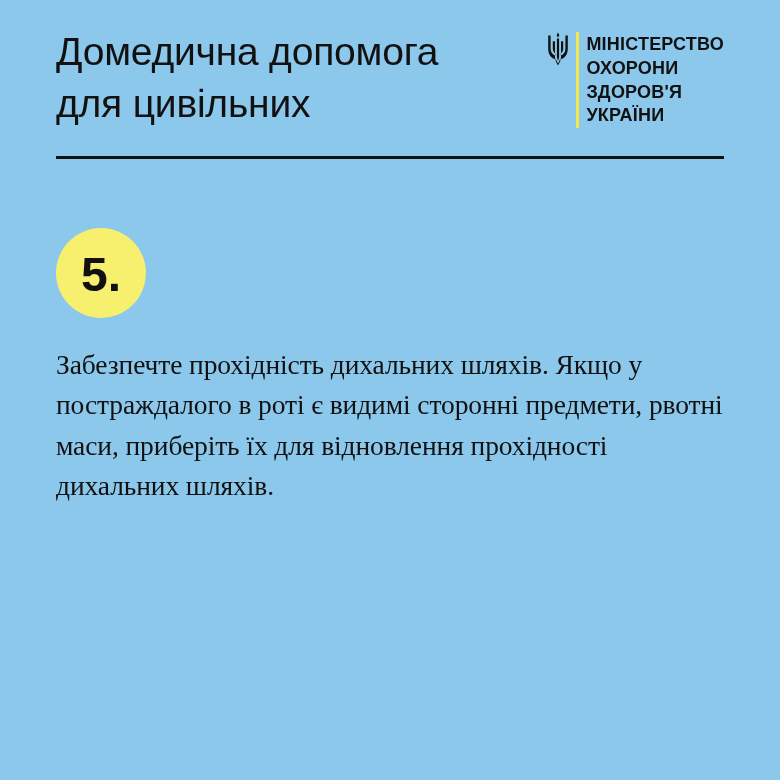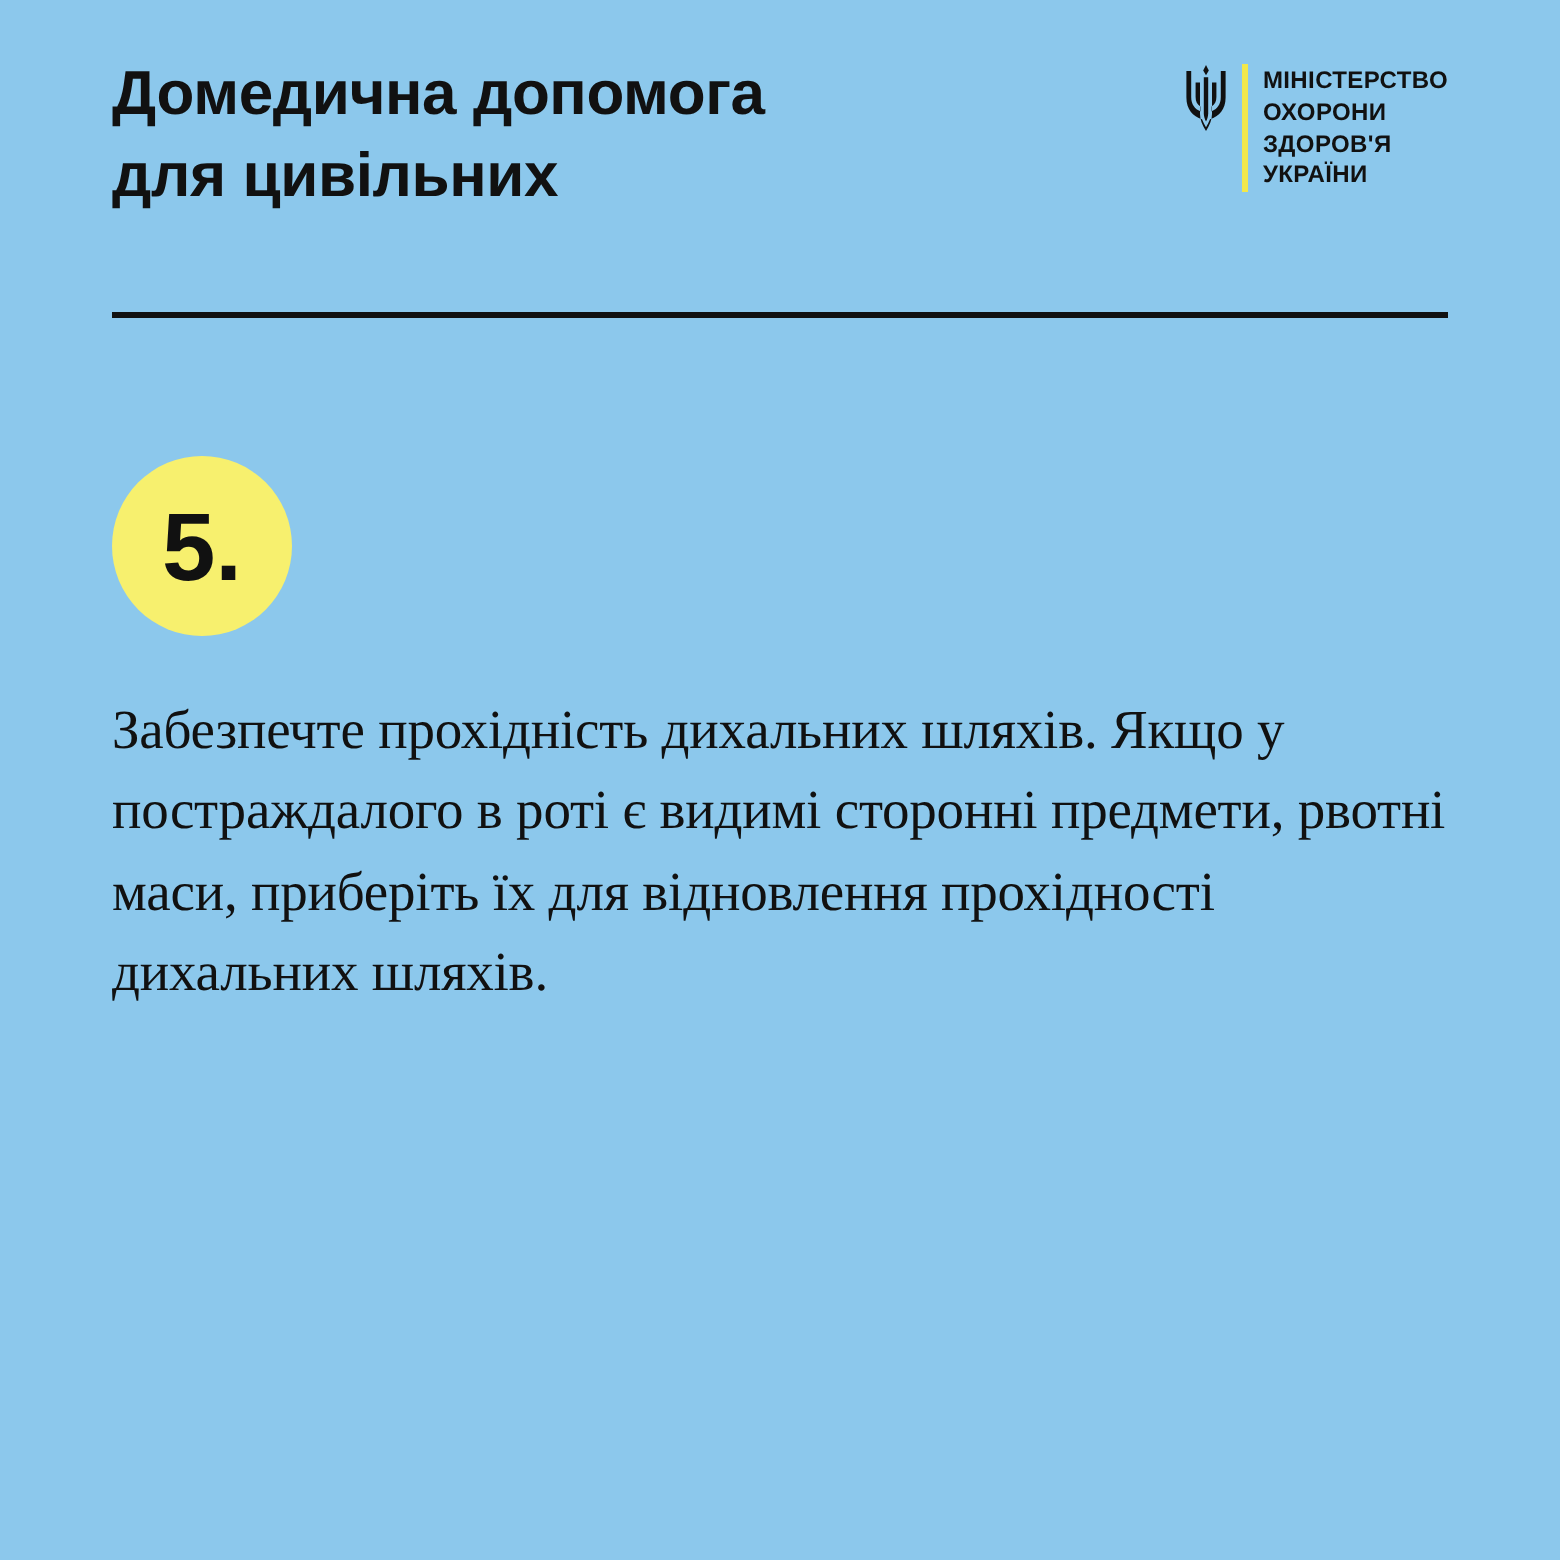--- a/index.html
+++ b/index.html
@@ -25,23 +25,23 @@
   .header {
     position: absolute;
     left: 56px;
     top: 26px;
     right: 56px;
     display: flex;
     align-items: flex-start;
     justify-content: space-between;
   }
   .header-title {
-    font-size: 31px;
+    font-size: 39px;
     line-height: 1.33;
-    font-weight: bold;
+    font-weight: normal;
     color: #111111;
     letter-spacing: -0.2px;
     max-width: 480px;
     white-space: pre-line;
   }
 
   
   .logo {
     display: flex;
     align-items: flex-start;
@@ -53,21 +53,21 @@
     height: 34px;
     flex: none;
   }
   .logo-divider {
     width: 3px;
     background: #f2e84b;
     align-self: stretch;
     min-height: 58px;
   }
   .logo-lines {
-    font-size: 12px;
+    font-size: 18px;
     font-weight: bold;
     line-height: 1.32;
     color: #111111;
     letter-spacing: 0.2px;
     white-space: pre-line;
     padding-top: 1px;
   }
 
   
   .rule {

